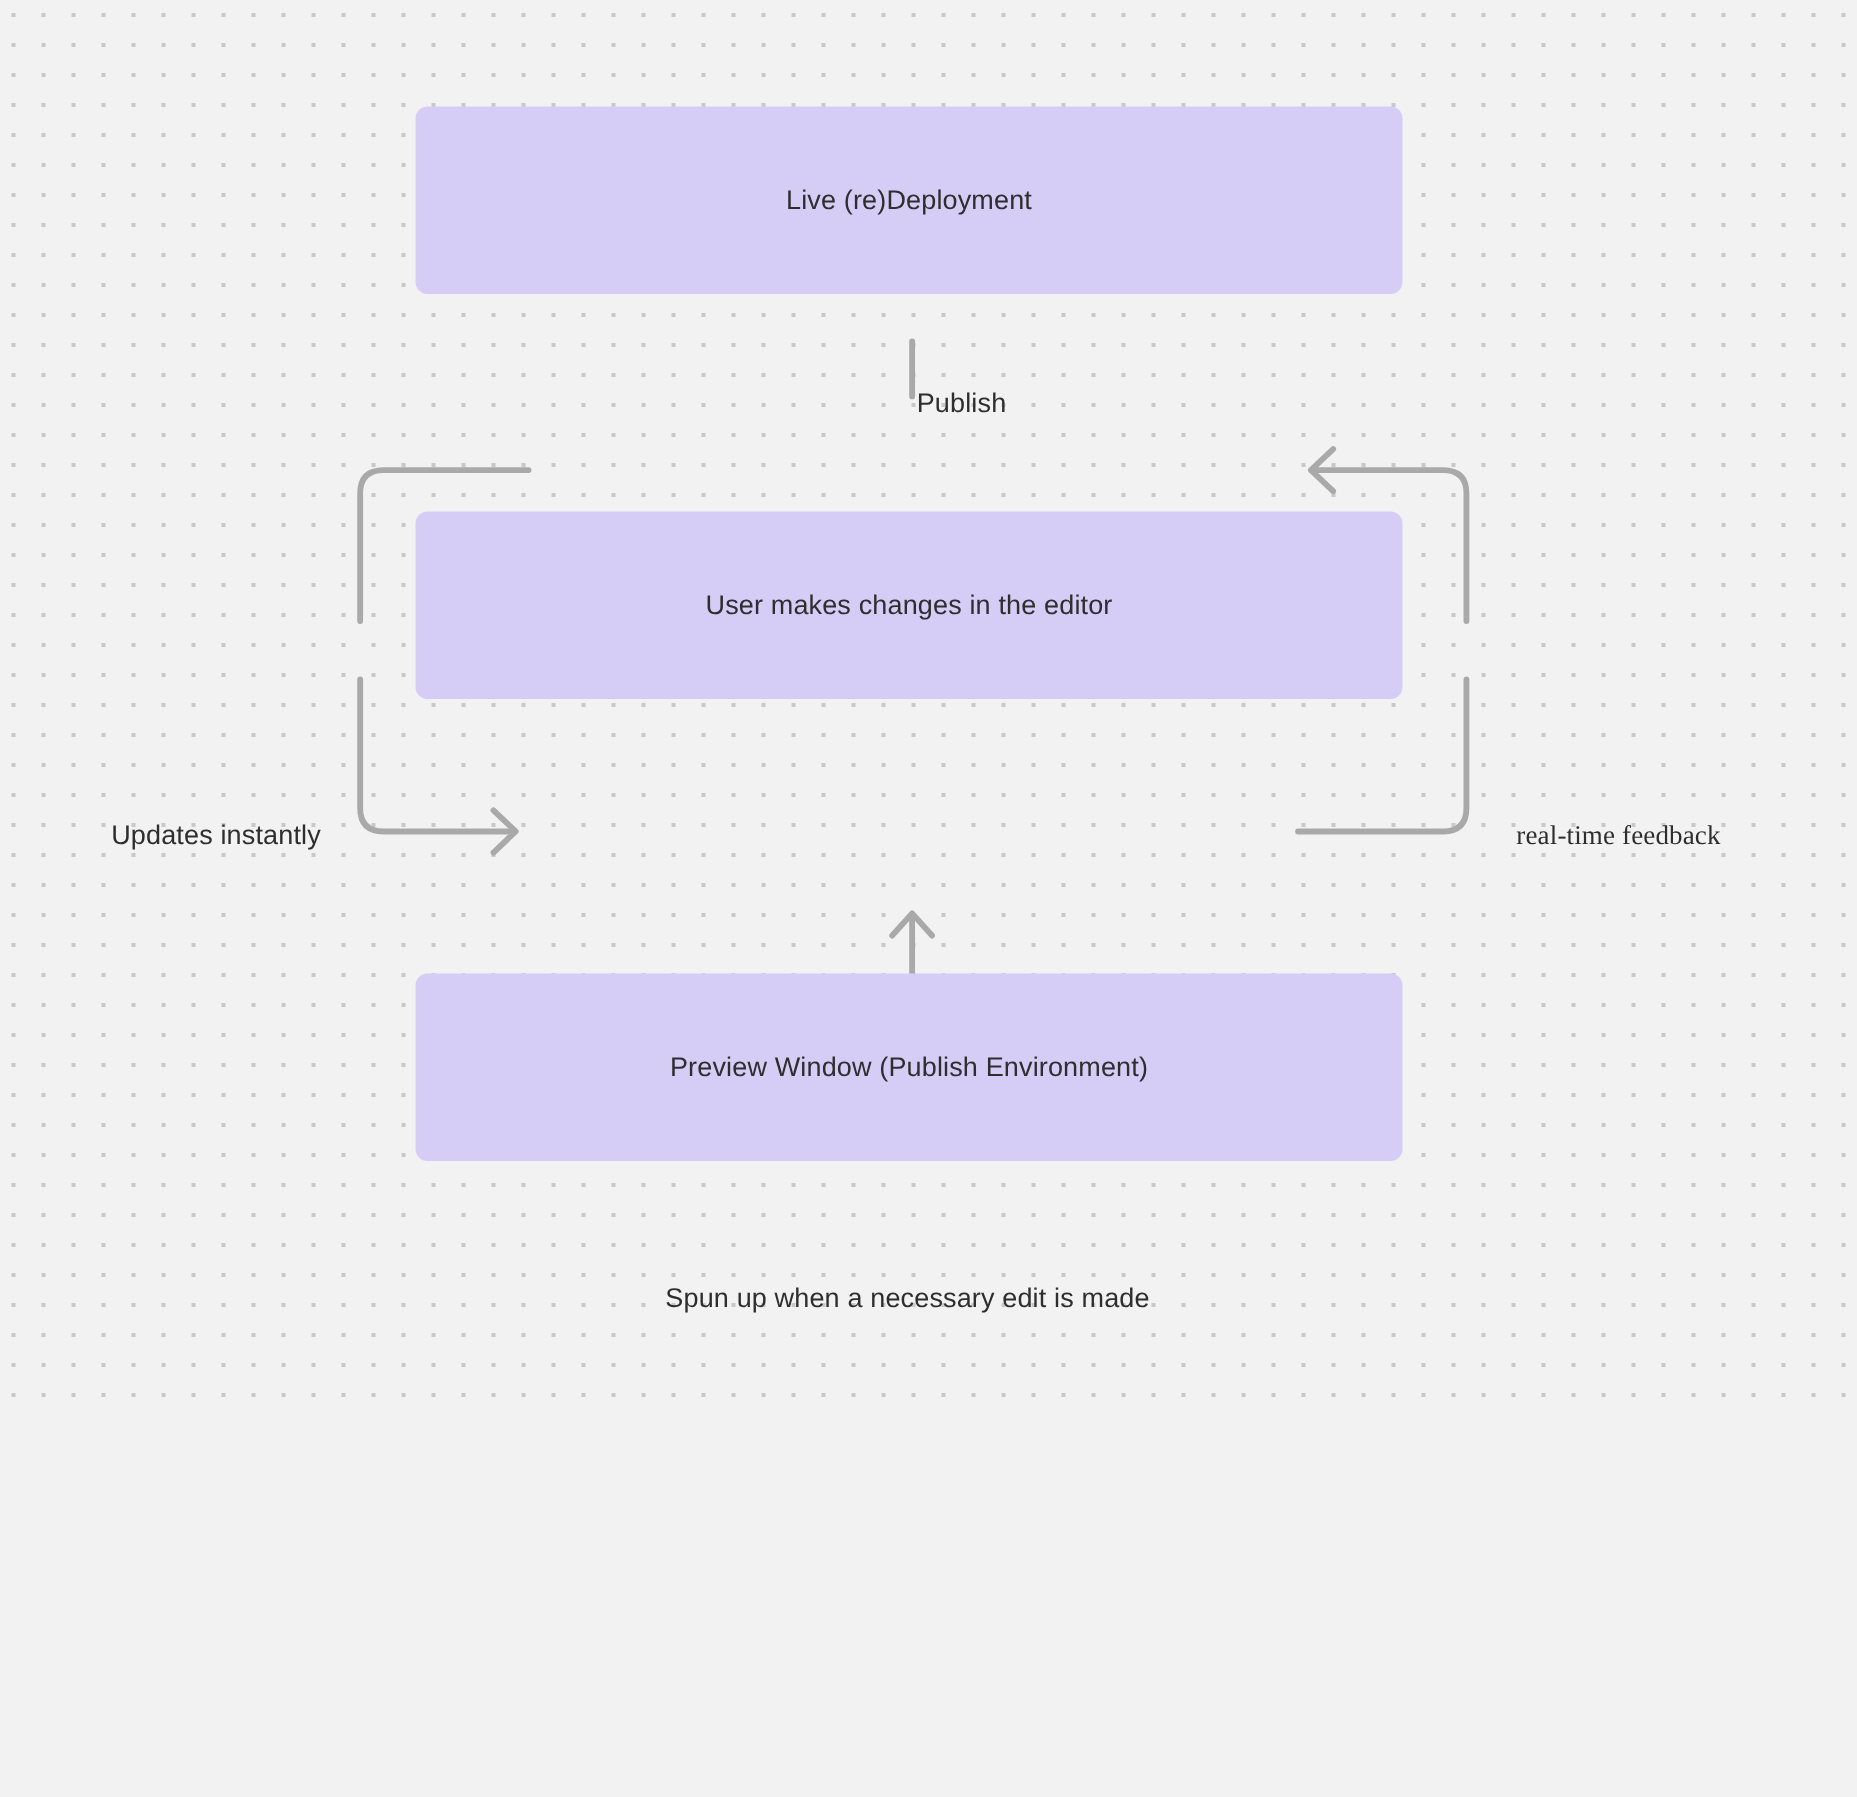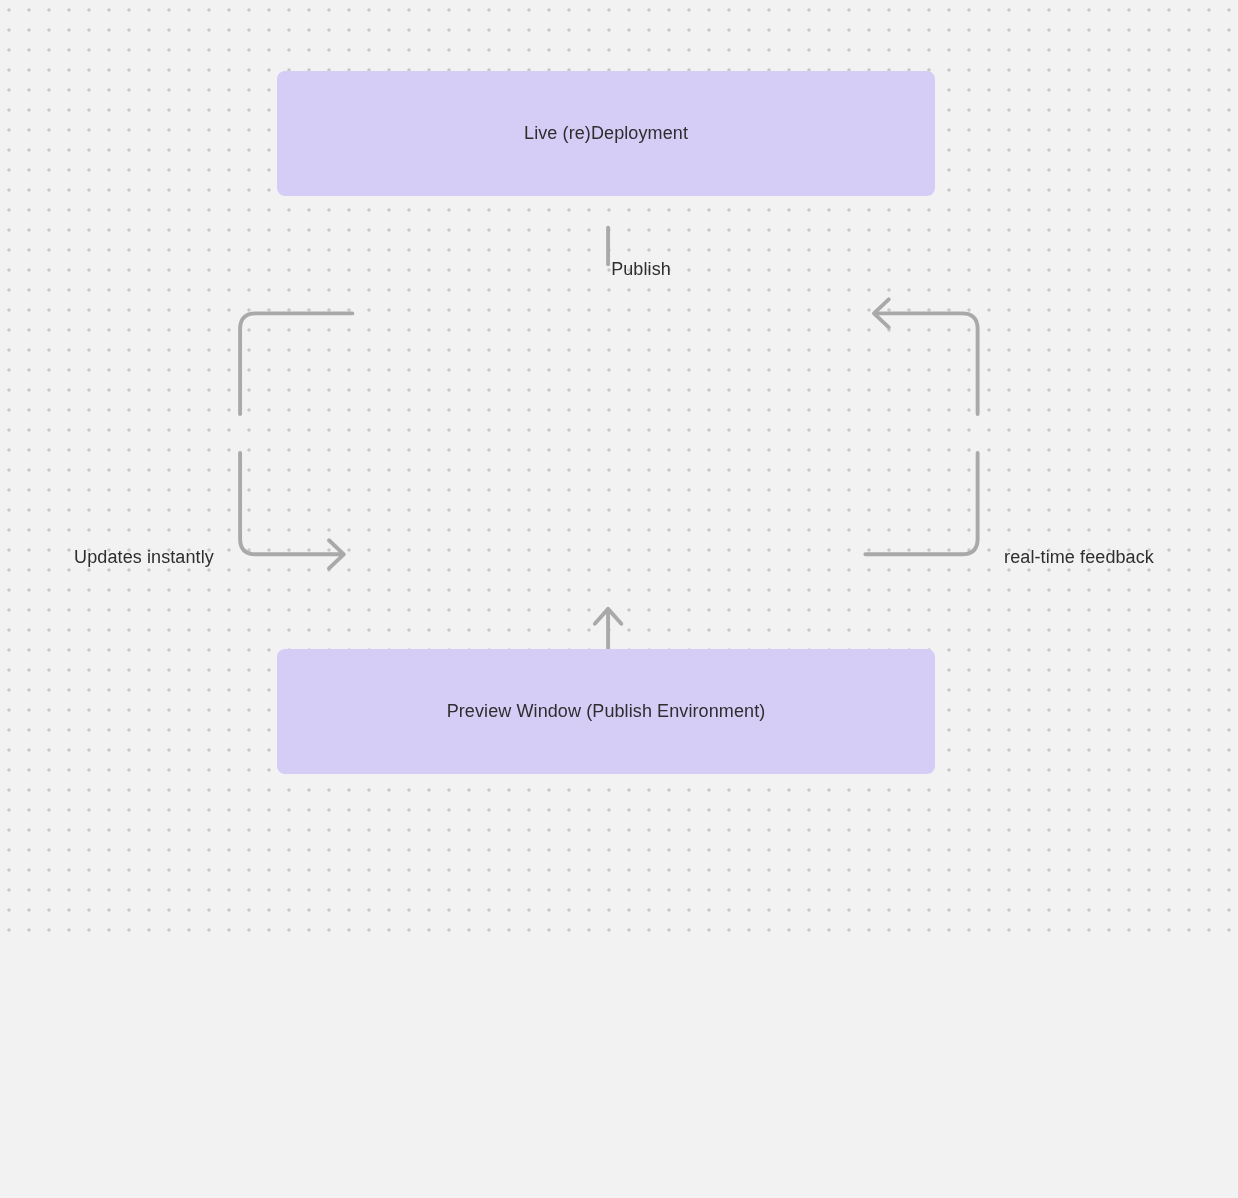--- a/index.html
+++ b/index.html
@@ -55,21 +55,21 @@
   .node-4 { top: 957px; }
   .edge-label {
     position: absolute;
     transform: translate(-50%, -50%);
     white-space: nowrap;
     font-size: 18px;
     letter-spacing: 0.1px;
   }
   .label-publish   { left: 605px;  top: 269px; margin-left: 36px; }
   .label-updates   { left: 144px;  top: 557px; }
-  .label-realtime  { left: 1079px; top: 557px; }
+  .label-realtime  { left: 1079px; top: 557px; font-family: Liberation Serif, serif; }
   .label-spun      { left: 605px;  top: 866px; }
 </style>
 </head>
 <body>
 
 <div class="canvas">
 
   <svg class="arrows" viewBox="0 0 1238 1198" xmlns="http://www.w3.org/2000/svg">
 
     <g>
@@ -95,23 +95,27 @@
       <path d="M 588 800 L 605 781 L 622 800"></path>
       <path d="M 605 889 L 605 946"></path>
       <path d="M 588 929 L 605 948 L 622 929"></path>
     </g>
   </svg>
 
   <div class="node node-1">
     <span>Live (re)Deployment</span>
   </div>
 
+  <div class="node node-2">
+    <span>User makes changes in the editor</span>
+  </div>
 
   <div class="node node-3">
     <span>Preview Window (Publish Environment)</span>
   </div>
 
 
   <div class="edge-label label-publish">Publish</div>
   <div class="edge-label label-updates">Updates instantly</div>
   <div class="edge-label label-realtime">real-time feedback</div>
+  <div class="edge-label label-spun">Spun up when a necessary edit is made</div>
 
 </div>
 
 </body></html>

